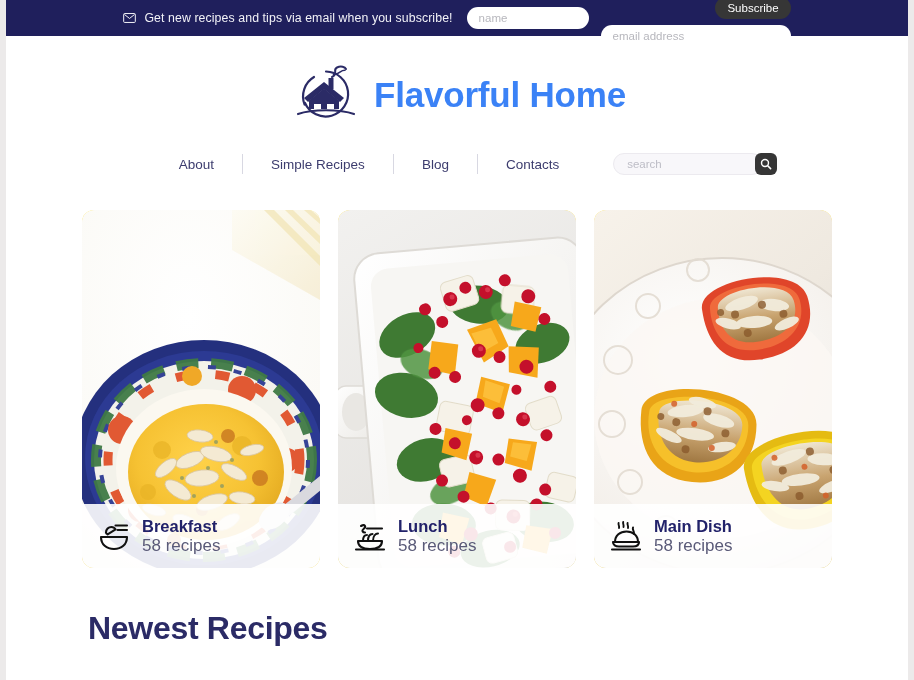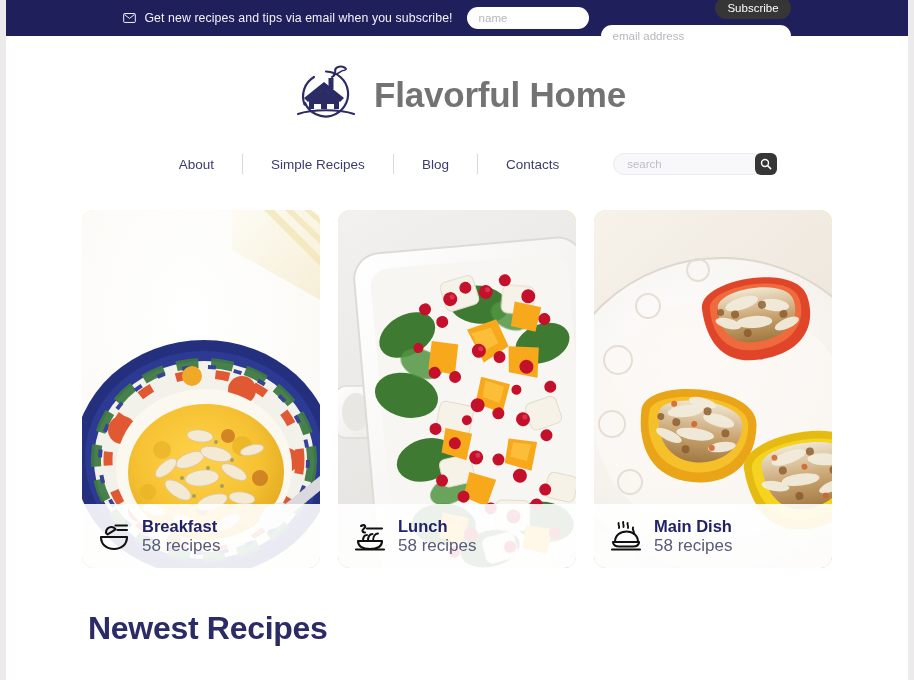--- a/index.html
+++ b/index.html
@@ -124,21 +124,21 @@
     display: flex;
     align-items: center;
     gap: 10px;
     cursor: pointer;
   }
   .logo-mark { width: 76px; height: 62px; display: block; }
   .logo-text { display: flex; flex-direction: column; }
   .logo-title {
     font-size: 35px;
     font-weight: bold;
-    color: #737373;
+    color: #3b82f6;
     line-height: 1.04;
     letter-spacing: -0.2px;
   }
   .logo-tagline {
     font-family: "Liberation Serif", serif;
     font-size: 14.5px;
     color: #55557f;
     margin-top: 2px;
     letter-spacing: .1px;
   }

